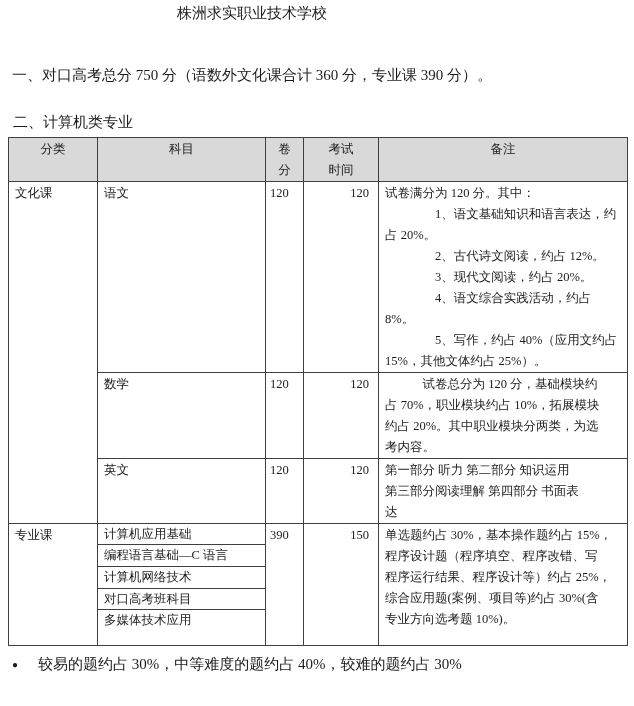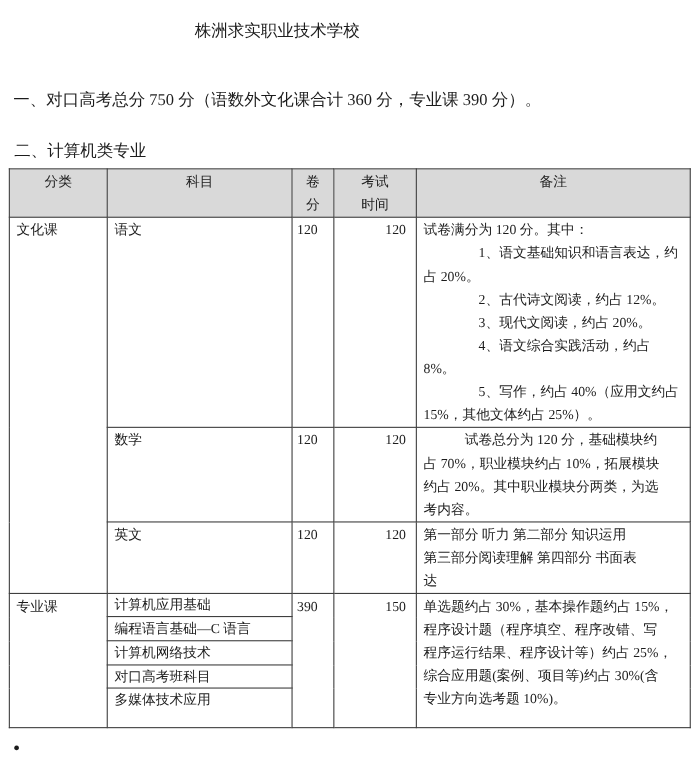--- a/index.html
+++ b/index.html
@@ -2,21 +2,21 @@
 <html><head>
 <meta charset="utf-8">
 <style>
   html,body { margin:0; padding:0; }
   body {
     width:634px; height:706px; background:#ffffff; color:#1c1c1c;
     font-family:"Liberation Serif","DejaVu Serif",serif;
     overflow:hidden;
   }
   .header-block { width:480px; text-align:center; }
-  .school-title { font-size:15px; line-height:19px; padding-top:20px;margin-left:24px; }
+  .school-title { font-size:15px; line-height:19px; padding-top:4px;margin-left:24px; }
   .doc-title   { font-size:23px; line-height:28px; font-weight:bold; margin-top:11px; }
   .intro { font-size:15px; line-height:19px; margin-left:13px; }
   .intro-1 { margin-top:43px;margin-left:12px; }
   .intro-2 { margin-top:28px; }
 
   table.subjects {
     border-collapse:collapse; table-layout:fixed;
     width:619px; margin:5px 0 0 8px;
   }
   col.c-category { width:89px; }
@@ -144,13 +144,14 @@
       <td class="subject-sub">对口高考班科目</td>
     </tr>
     <tr class="r-pro-4">
       <td class="subject-sub">多媒体技术应用</td>
     </tr>
   </tbody>
 </table>
 
 <div class="note note-1">
   <span class="bullet">●</span>
+  <span>较易的题约占 30%，中等难度的题约占 40%，较难的题约占 30%</span>
 </div>
 
 </body></html>

